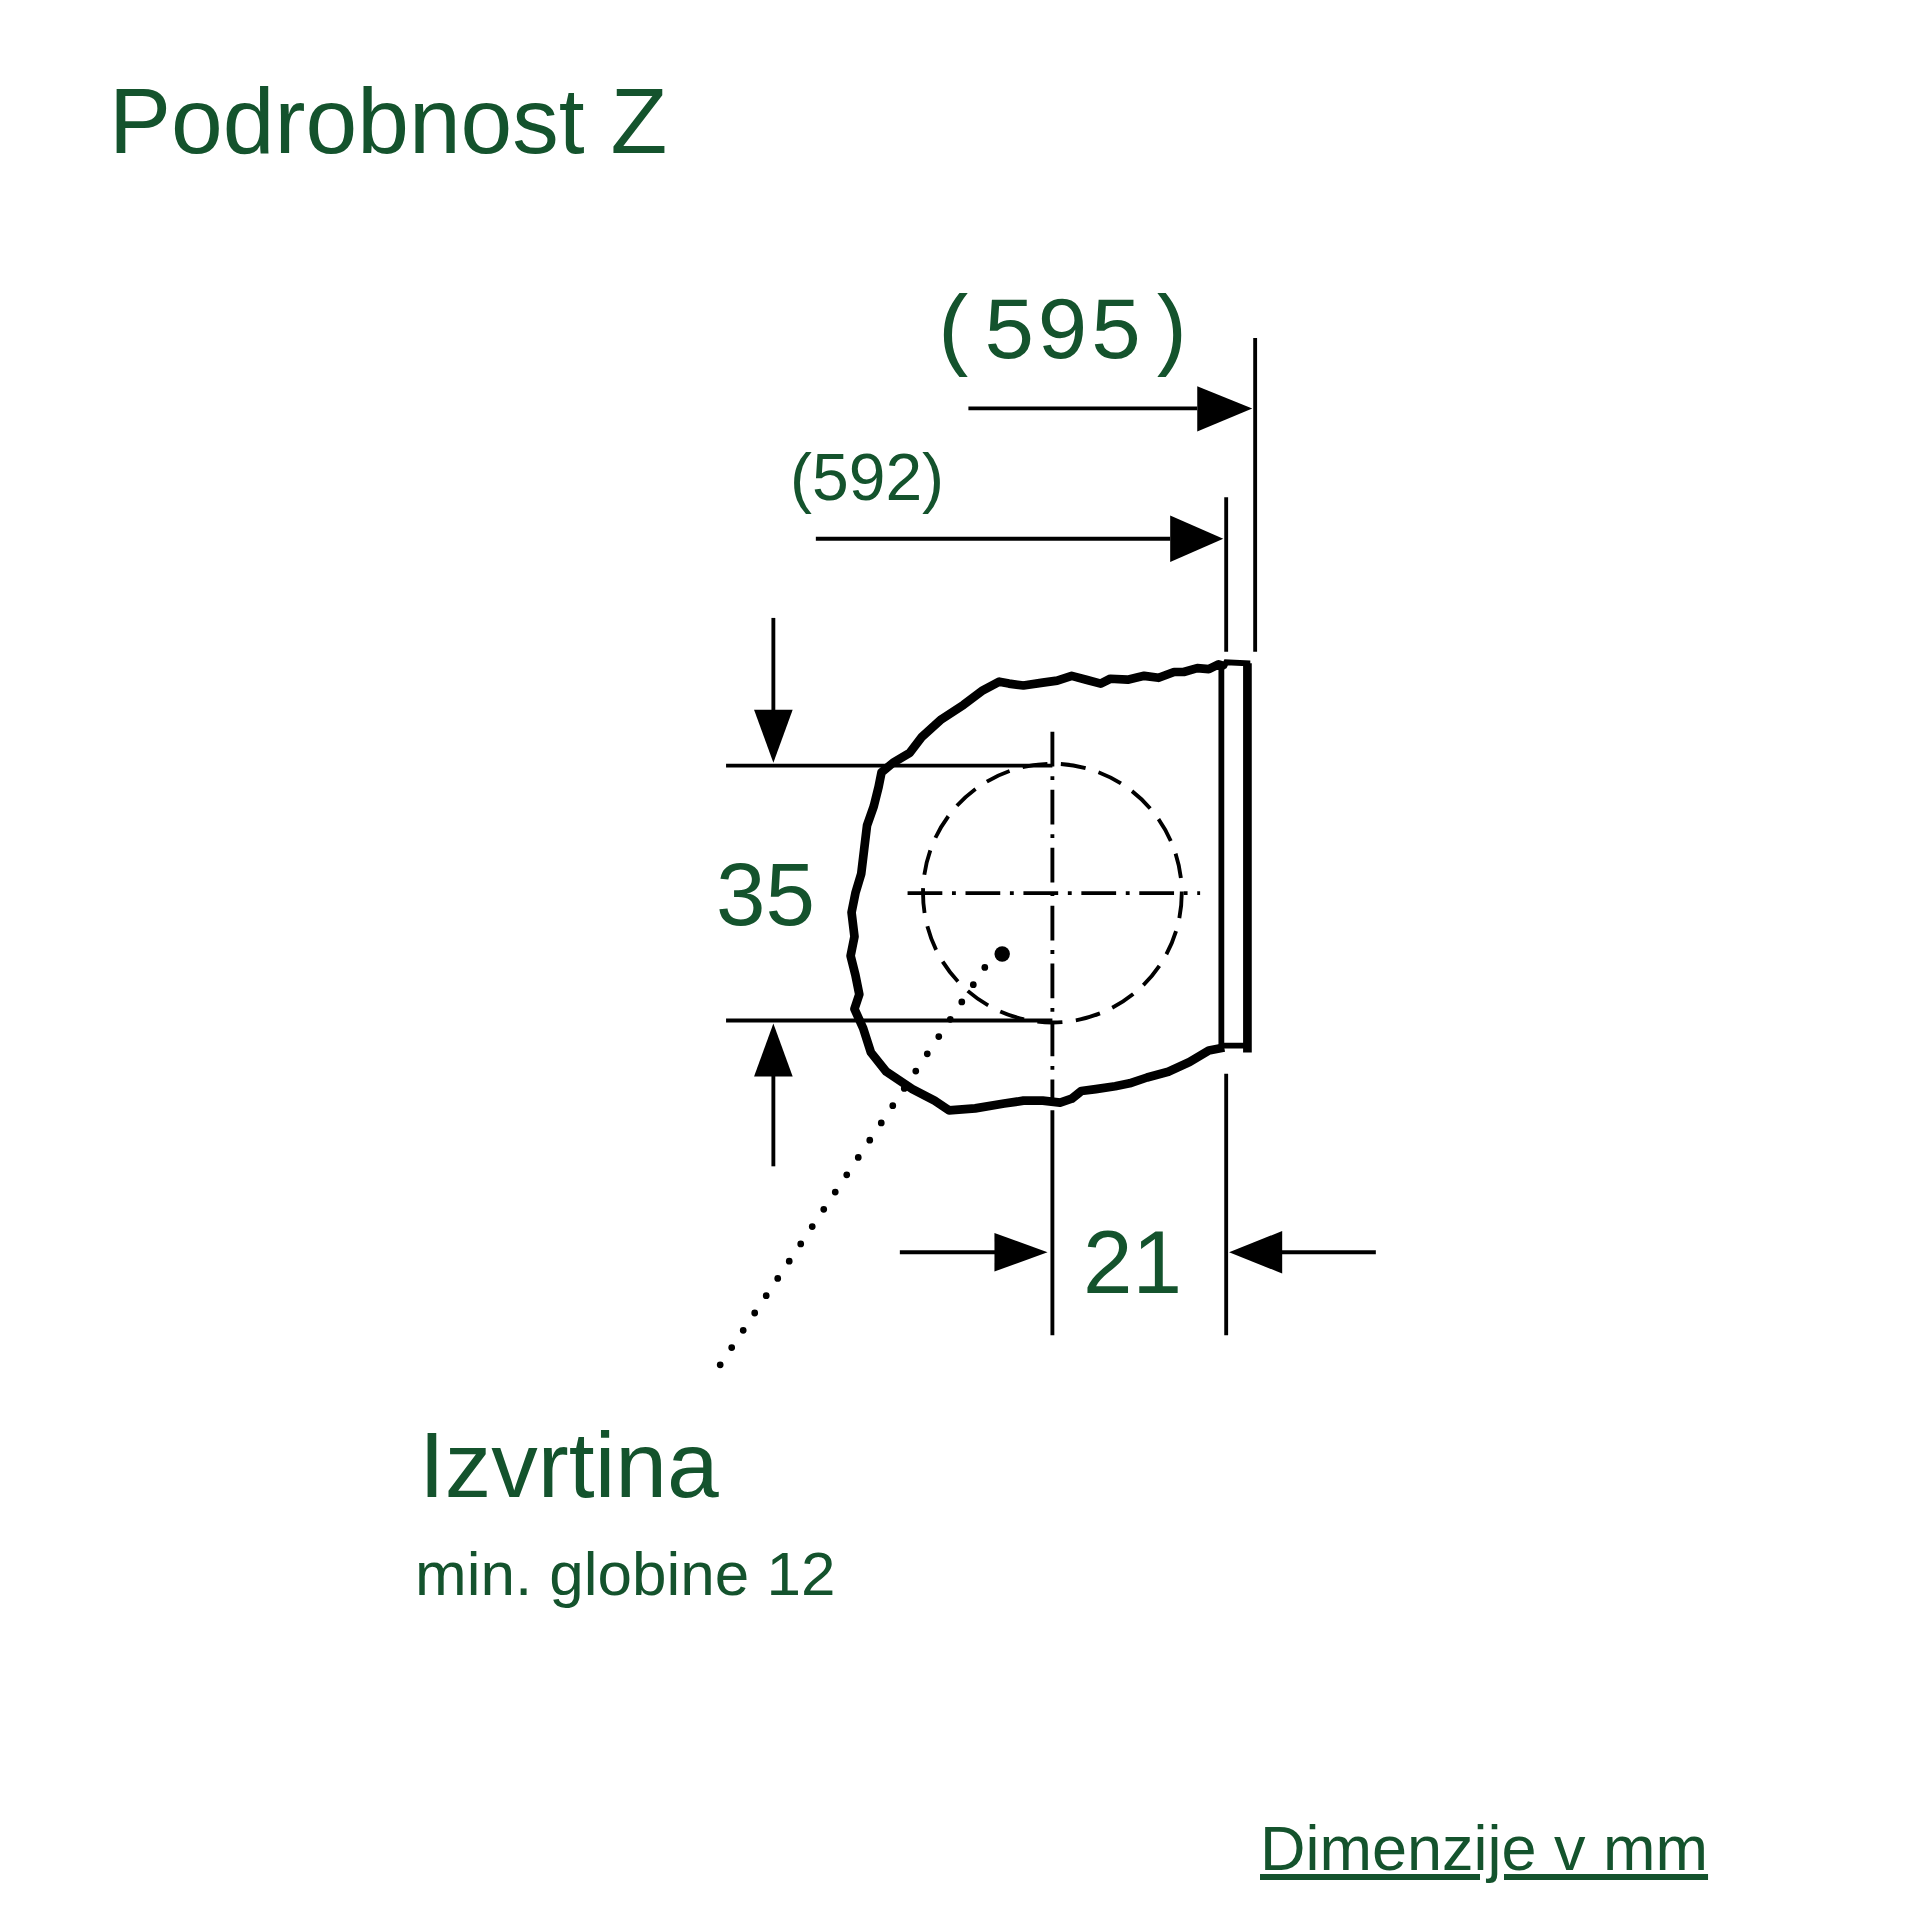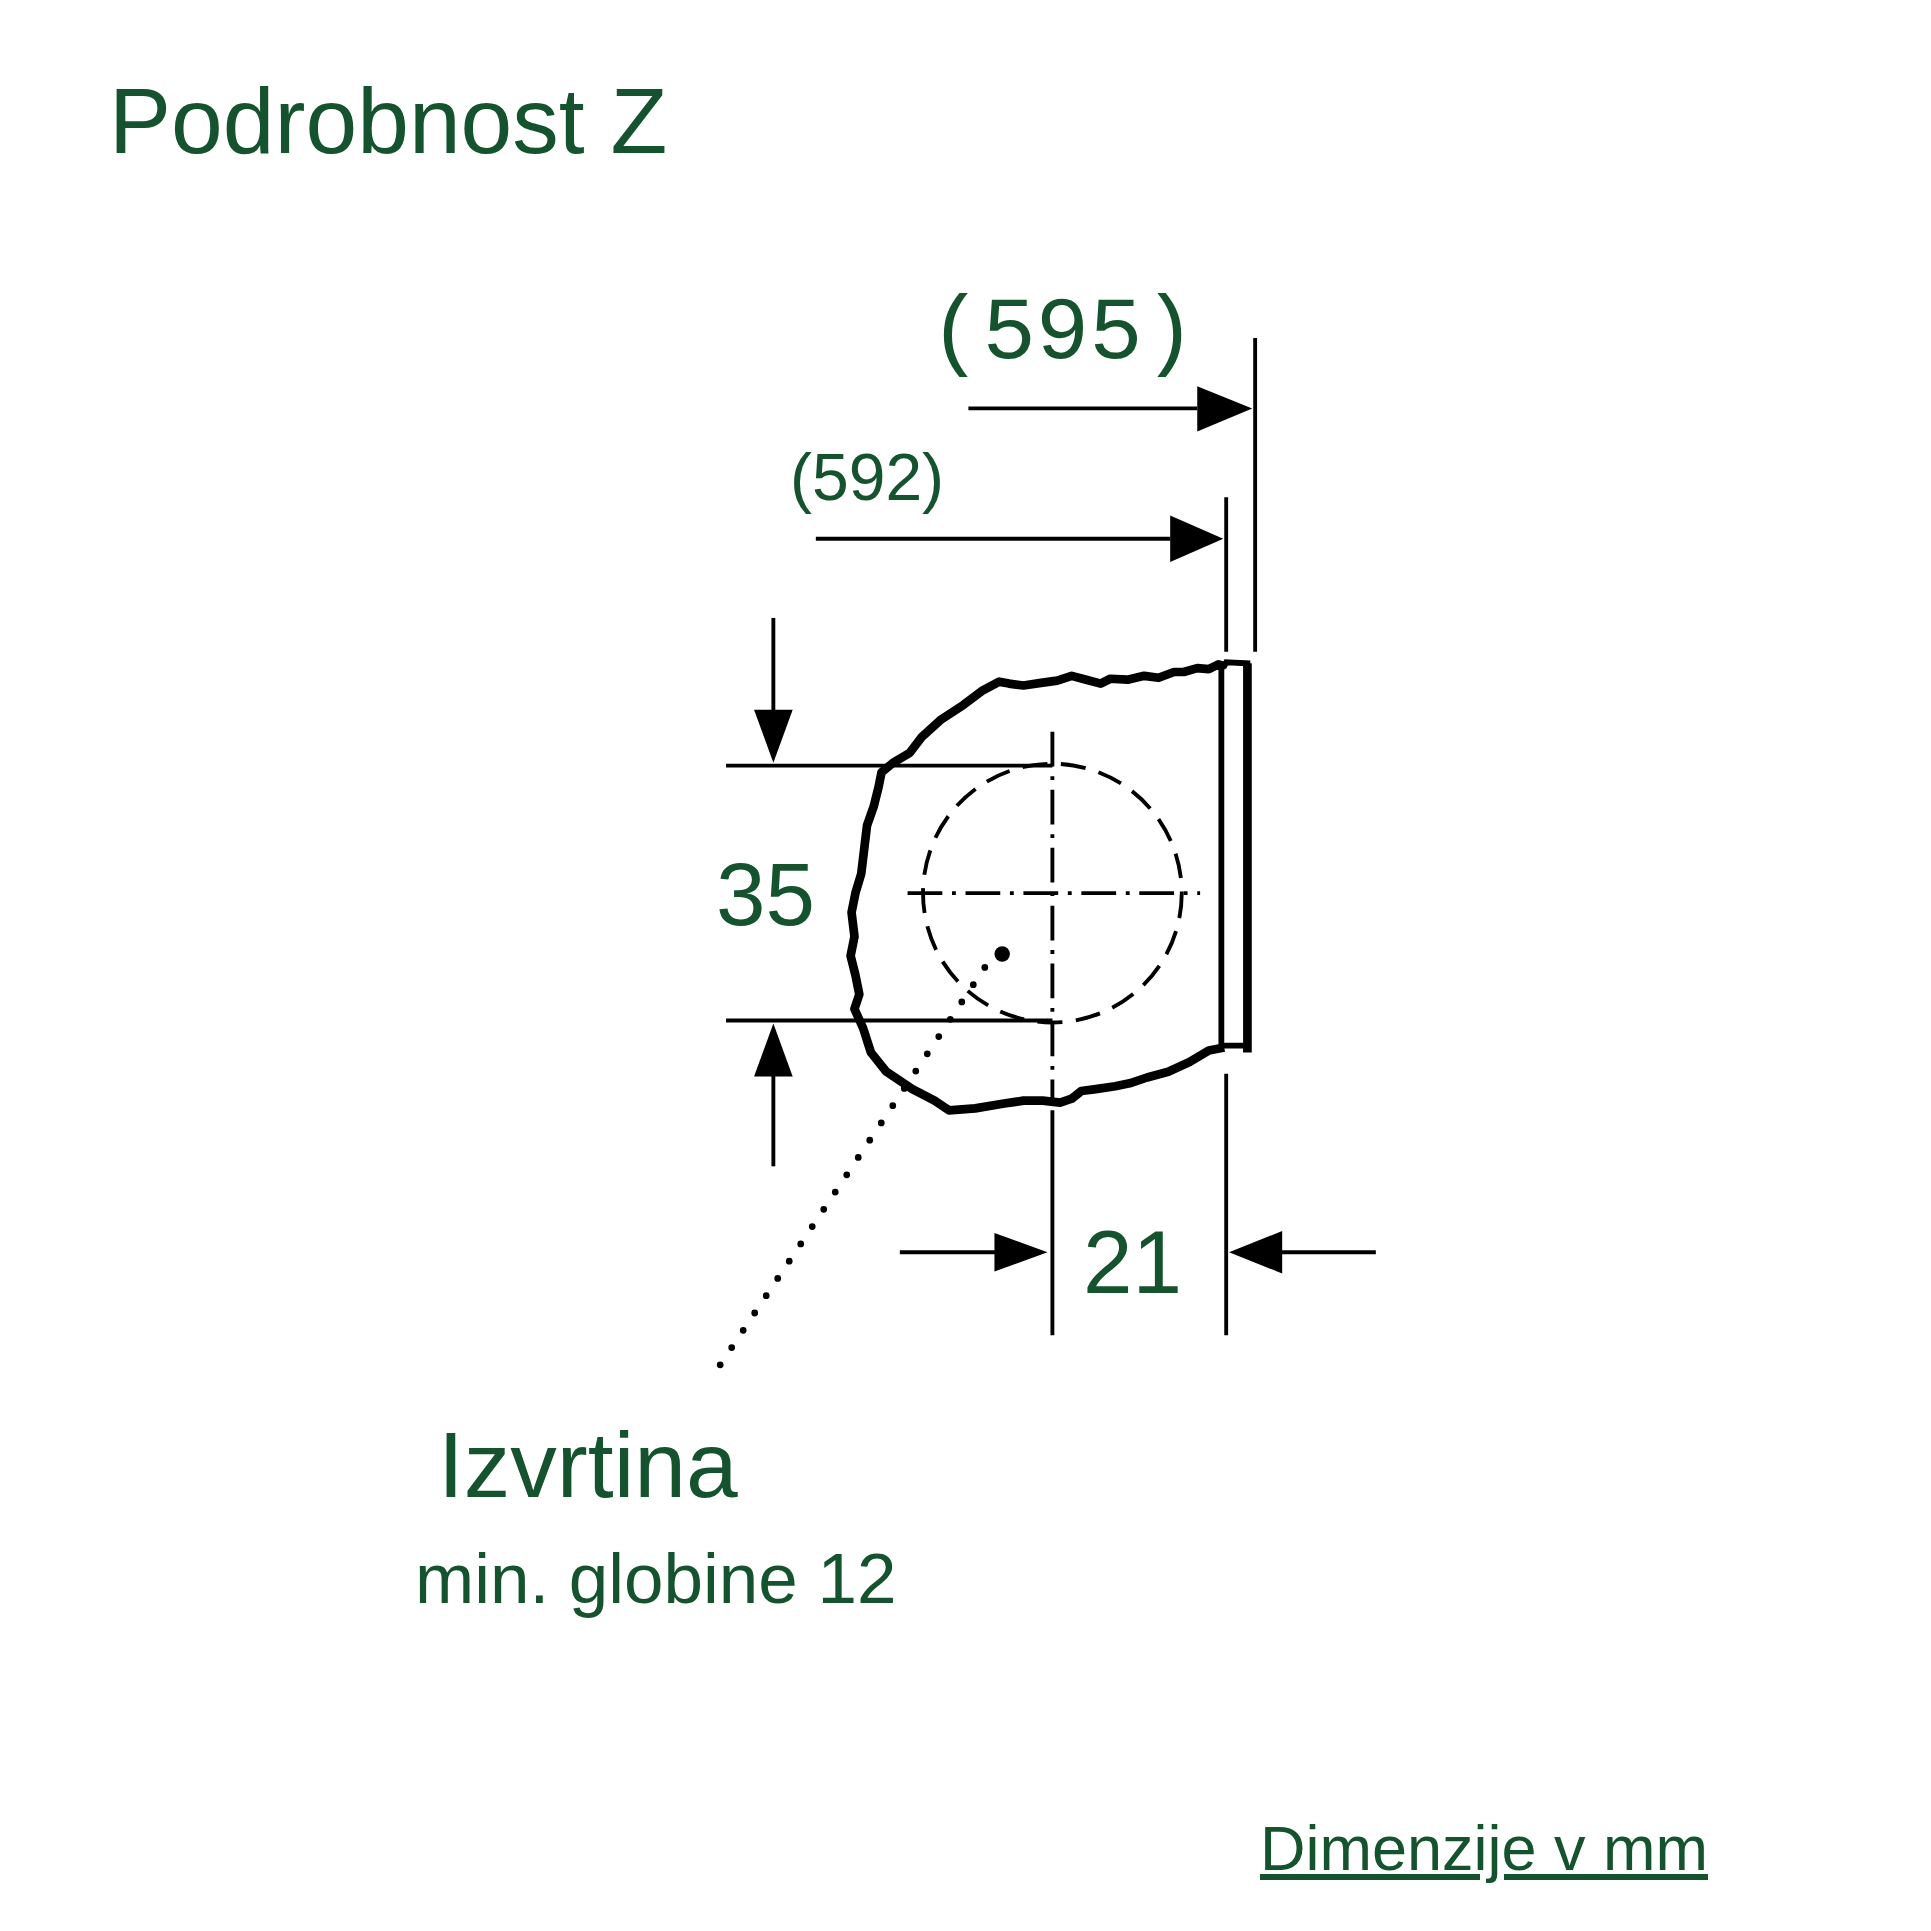--- a/index.html
+++ b/index.html
@@ -1,21 +1,21 @@
 <!DOCTYPE html>
 <html><head>
 <meta charset="utf-8">
 <style>
   html, body { margin:0; padding:0; background:#ffffff; }
   body { width:1931px; height:1931px; position:relative; overflow:hidden; font-family:"Liberation Sans", sans-serif; color:#000; }
   .txt { position:absolute; font-family:"Liberation Sans", sans-serif; color:#14532d; white-space:nowrap; line-height:1; }
   #title { left:109px; top:75px; font-size:93px; }
   #units { left:1260px; top:1817px; font-size:63px;text-decoration:underline; }
-  #label1 { left:438px; top:1419px; font-size:93px; }
-  #label2 { left:415px; top:1543px; font-size:71px;text-align:center; }
+  #label1 { left:419px; top:1419px; font-size:93px; }
+  #label2 { left:415px; top:1543px; font-size:62px;text-align:center; }
   #d595 { left:929px; top:290px; font-size:89px;font-family:Liberation Mono, monospace; }
   #d592 { left:790px; top:444px; font-size:66px; }
   #d35 { left:716px; top:850px; font-size:89px; }
   #d21 { left:1083px; top:1218px; font-size:89px;text-align:center; }
   svg { position:absolute; left:0; top:0; }
 </style>
 </head>
 <body>
 
 <svg width="1931" height="1931" viewBox="0 0 2000 2000">

